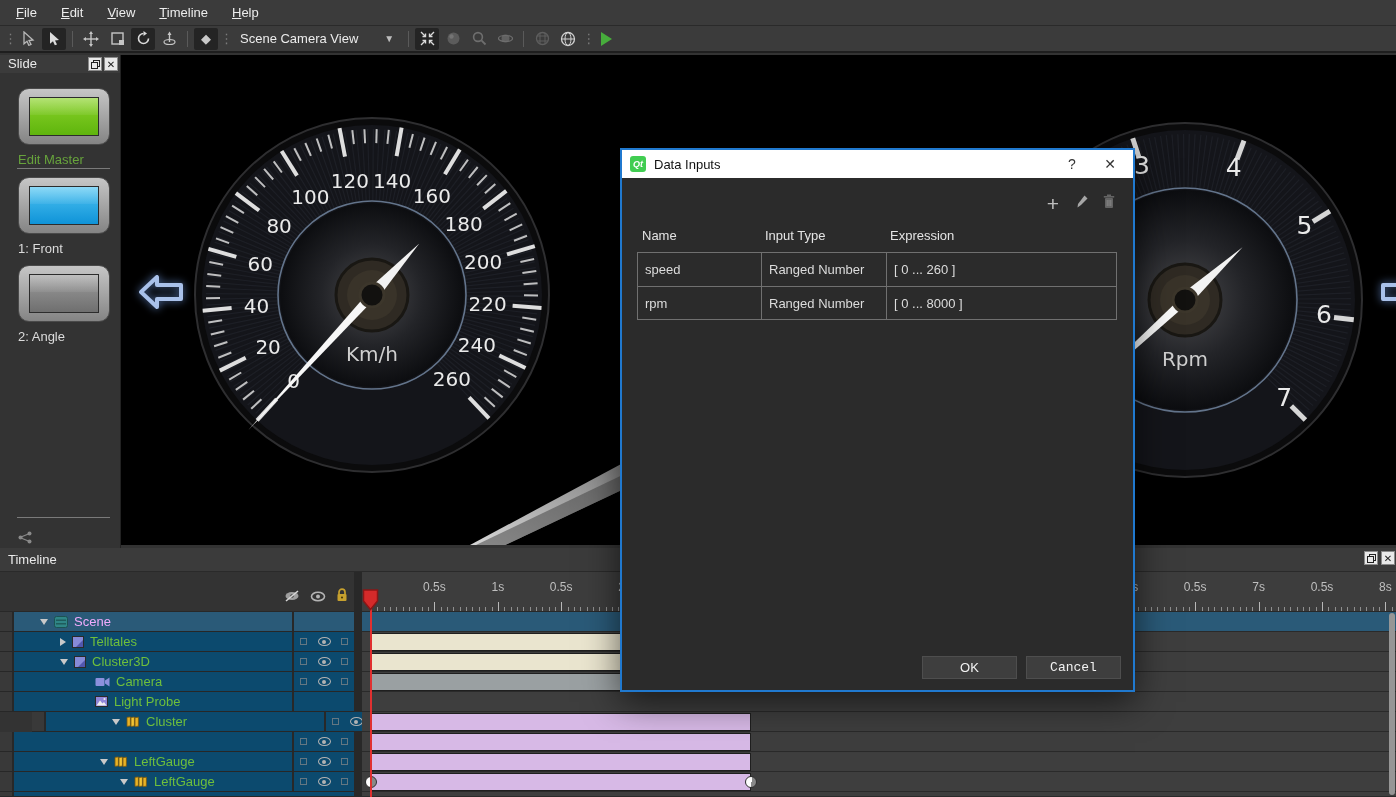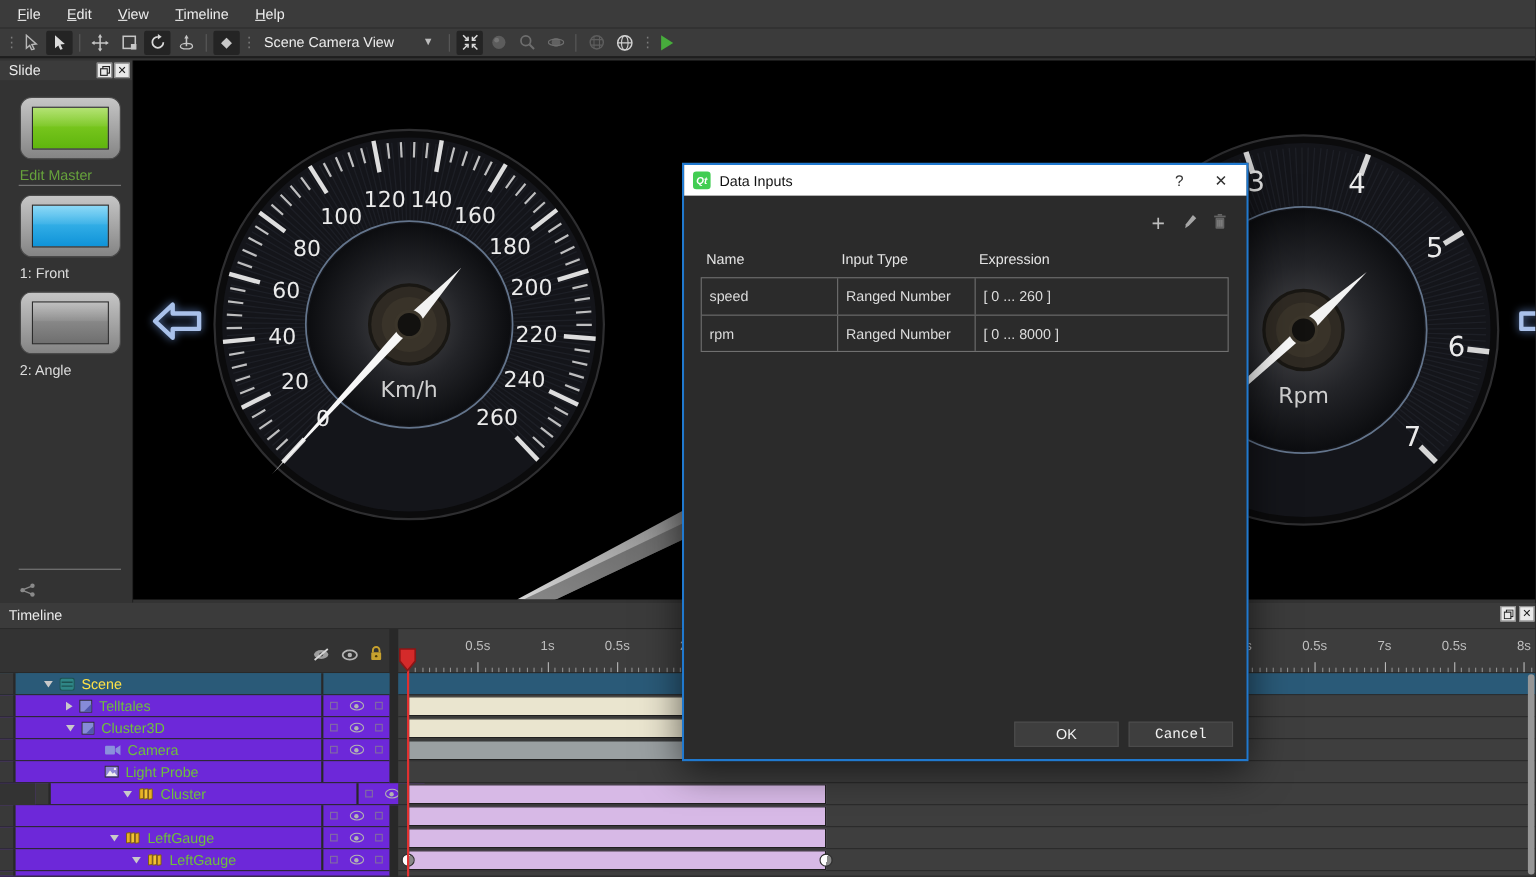--- a/index.html
+++ b/index.html
@@ -62,33 +62,33 @@
               border-bottom:1px solid #2a2a2a; color:#eaeaea; font-size:13px; line-height:23px; padding-left:8px; }
   #tl-headerstrip { position:absolute; left:0; top:24px; width:354px; height:40px; background:#333;
                     border-bottom:1px solid #282828; }
   #tl-headicons { position:absolute; right:6px; bottom:5px; display:flex; gap:10px; align-items:center; }
   #tl-splitter { position:absolute; left:354px; top:24px; width:8px; height:225px; background:#282828; }
   #ruler { position:absolute; left:362px; top:24px; width:1034px; height:40px; background:#3d3d3d;
            border-bottom:1px solid #282828; }
   .rl-label { position:absolute; top:8px; transform:translateX(-50%); color:#bfbfbf; font-size:12px; }
   .rl-tick { position:absolute; bottom:0; width:1px; background:#8f8f8f; }
 
-  .trow { position:absolute; left:0; width:354px; height:20px; background:#6d28d9;
+  .trow { position:absolute; left:0; width:354px; height:20px; background:#0c4a6e;
           border-bottom:1px solid #272727; }
   .trow .lcell { position:absolute; left:0; top:0; width:14px; height:100%; background:#393939;
                  border-right:2px solid #282828; }
   .trow .rowmain { position:absolute; left:16px; top:0; right:62px; height:100%;
                    display:flex; align-items:center; }
   .trow .strip { position:absolute; right:0; top:0; width:62px; height:100%;
                  border-left:2px solid #282828; display:flex; align-items:center;
                  justify-content:space-between; padding:0 6px; }
   .trow.sel .rowmain, .trow.sel .strip { background:#2a5a78; }
   .trow.sel { background:#2a5a78; }
   .tlabel { font-size:13px; color:#6fbf3c; margin-left:6px; white-space:nowrap; }
-  .tlabel.white { color:#fde047; }
+  .tlabel.white { color:#f0abfc; }
   .exp-down { width:0; height:0; border-left:4.5px solid transparent; border-right:4.5px solid transparent;
               border-top:6px solid #c9c9c9; flex:none; }
   .exp-right { width:0; height:0; border-top:4.5px solid transparent; border-bottom:4.5px solid transparent;
                border-left:6px solid #c9c9c9; flex:none; }
   .exp-none { width:9px; flex:none; }
   .ticon { margin-left:6px; flex:none; display:flex; }
   .eye { width:13px; height:9px; border:1.6px solid #b2b2b2; border-radius:50%; position:relative; }
   .eye:after { content:''; position:absolute; width:4px; height:4px; background:#b2b2b2; border-radius:50%;
                left:50%; top:50%; transform:translate(-50%,-50%); }
   .tgl { width:7px; height:7px; border:1px solid #8a8a8a; opacity:.7; }

